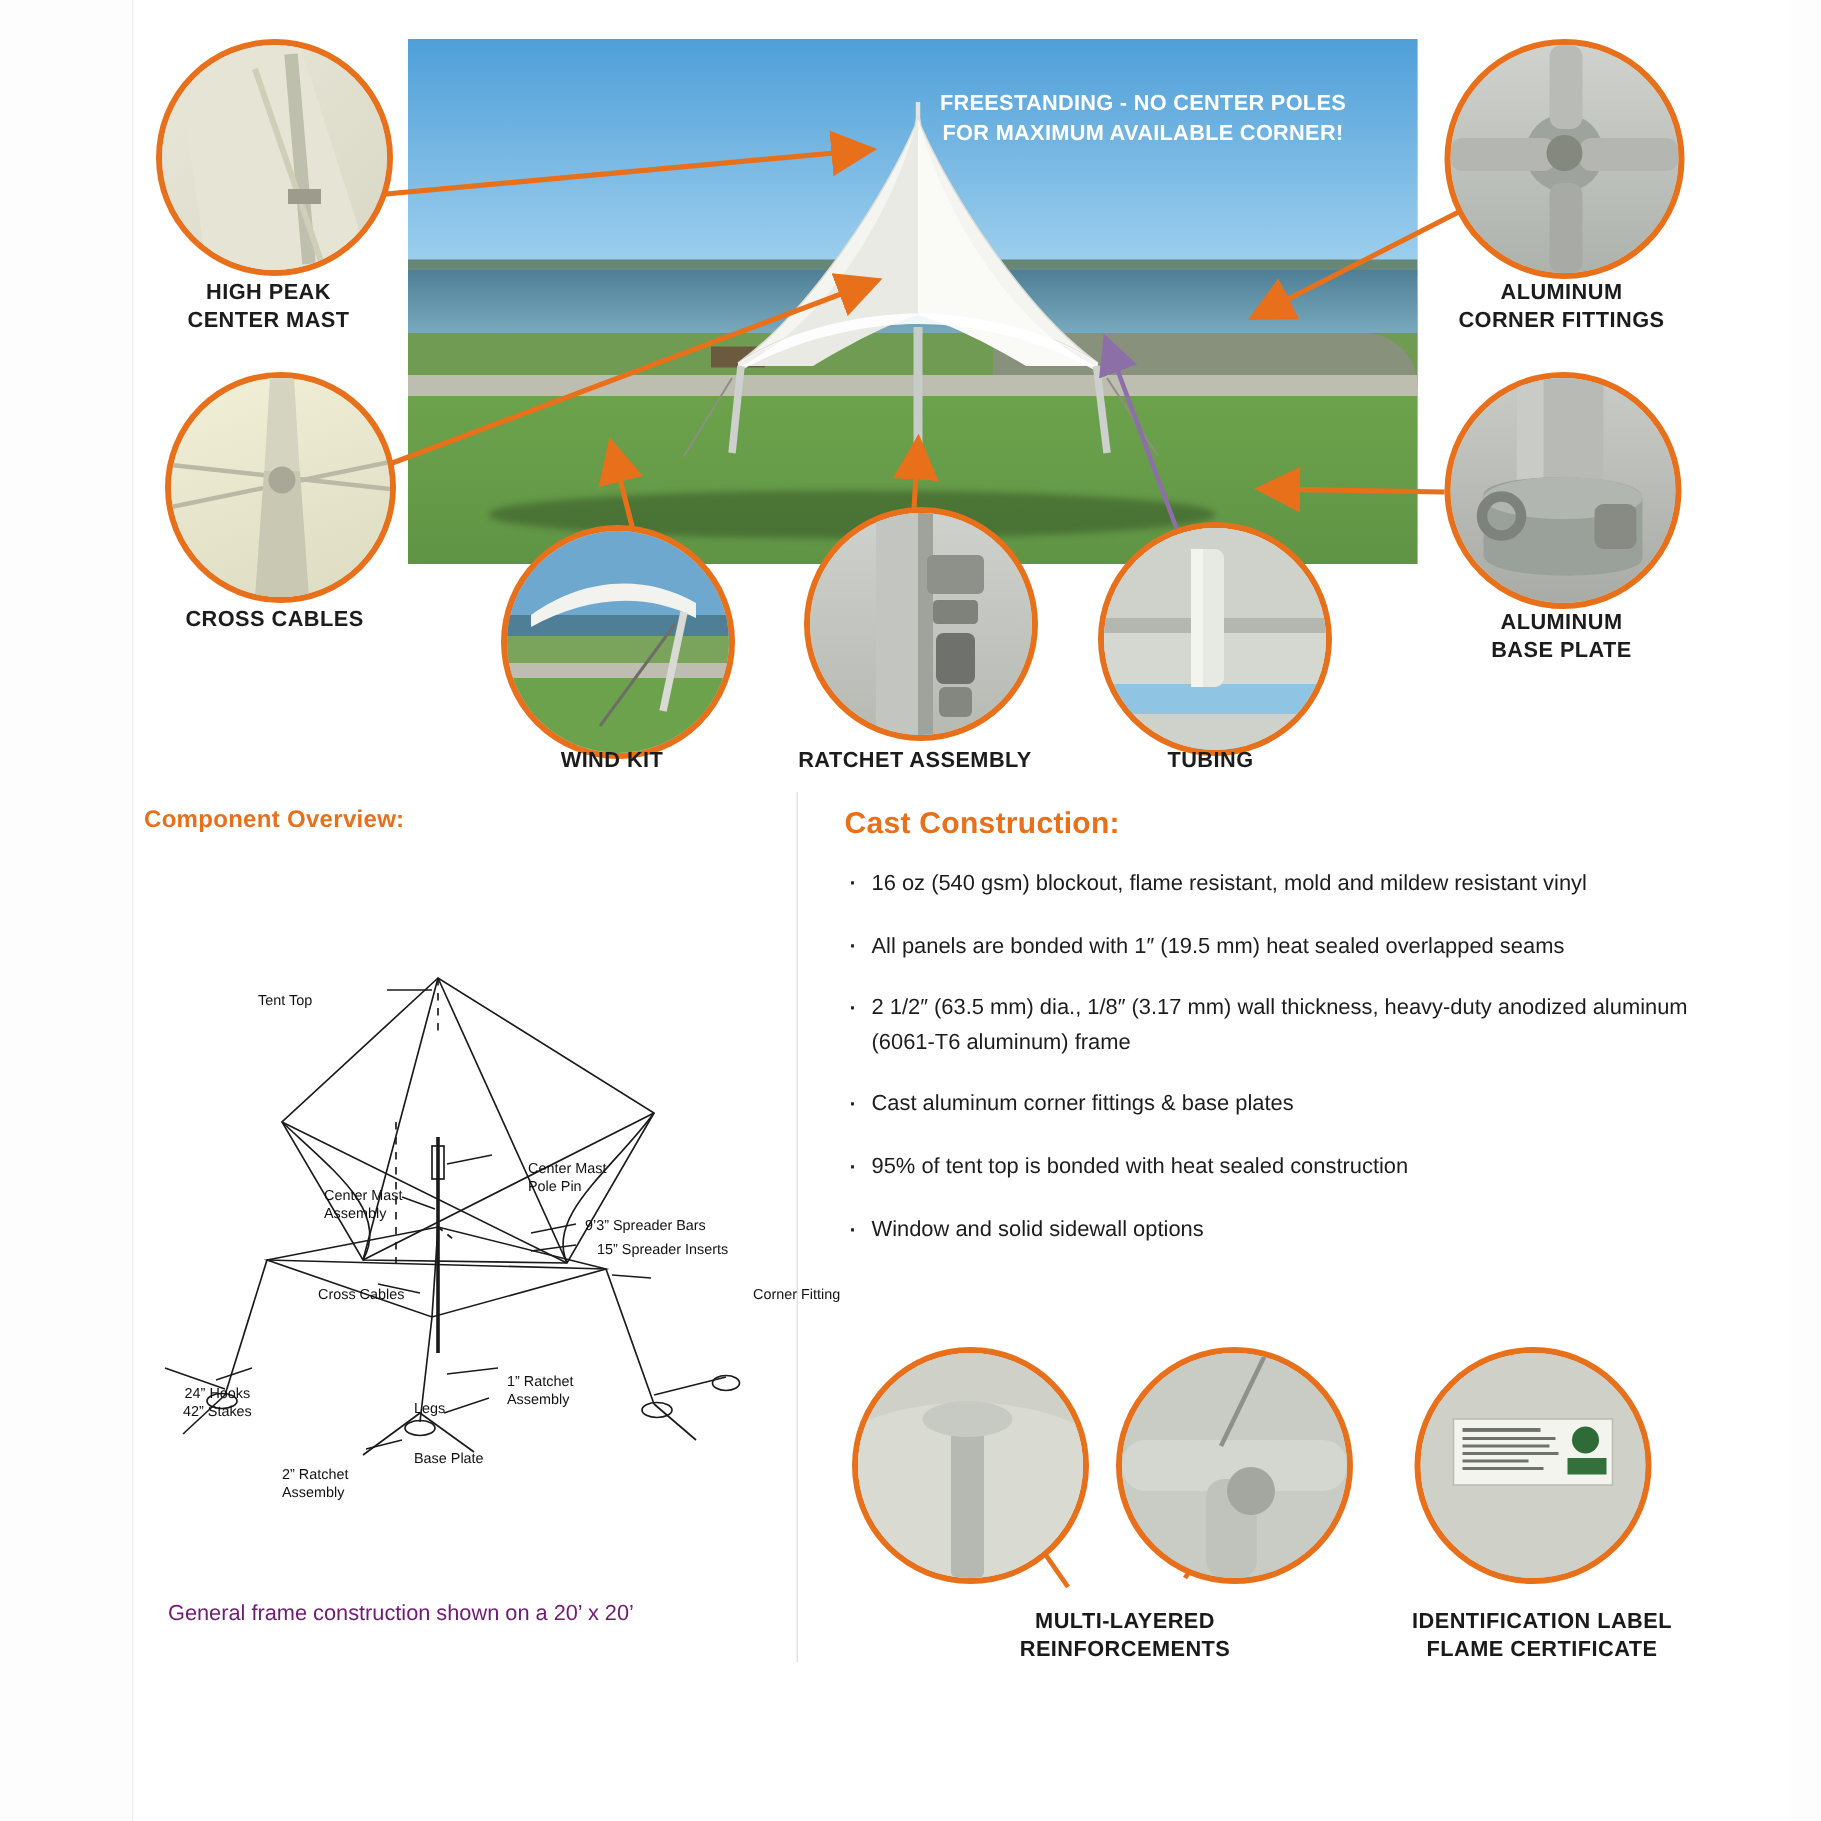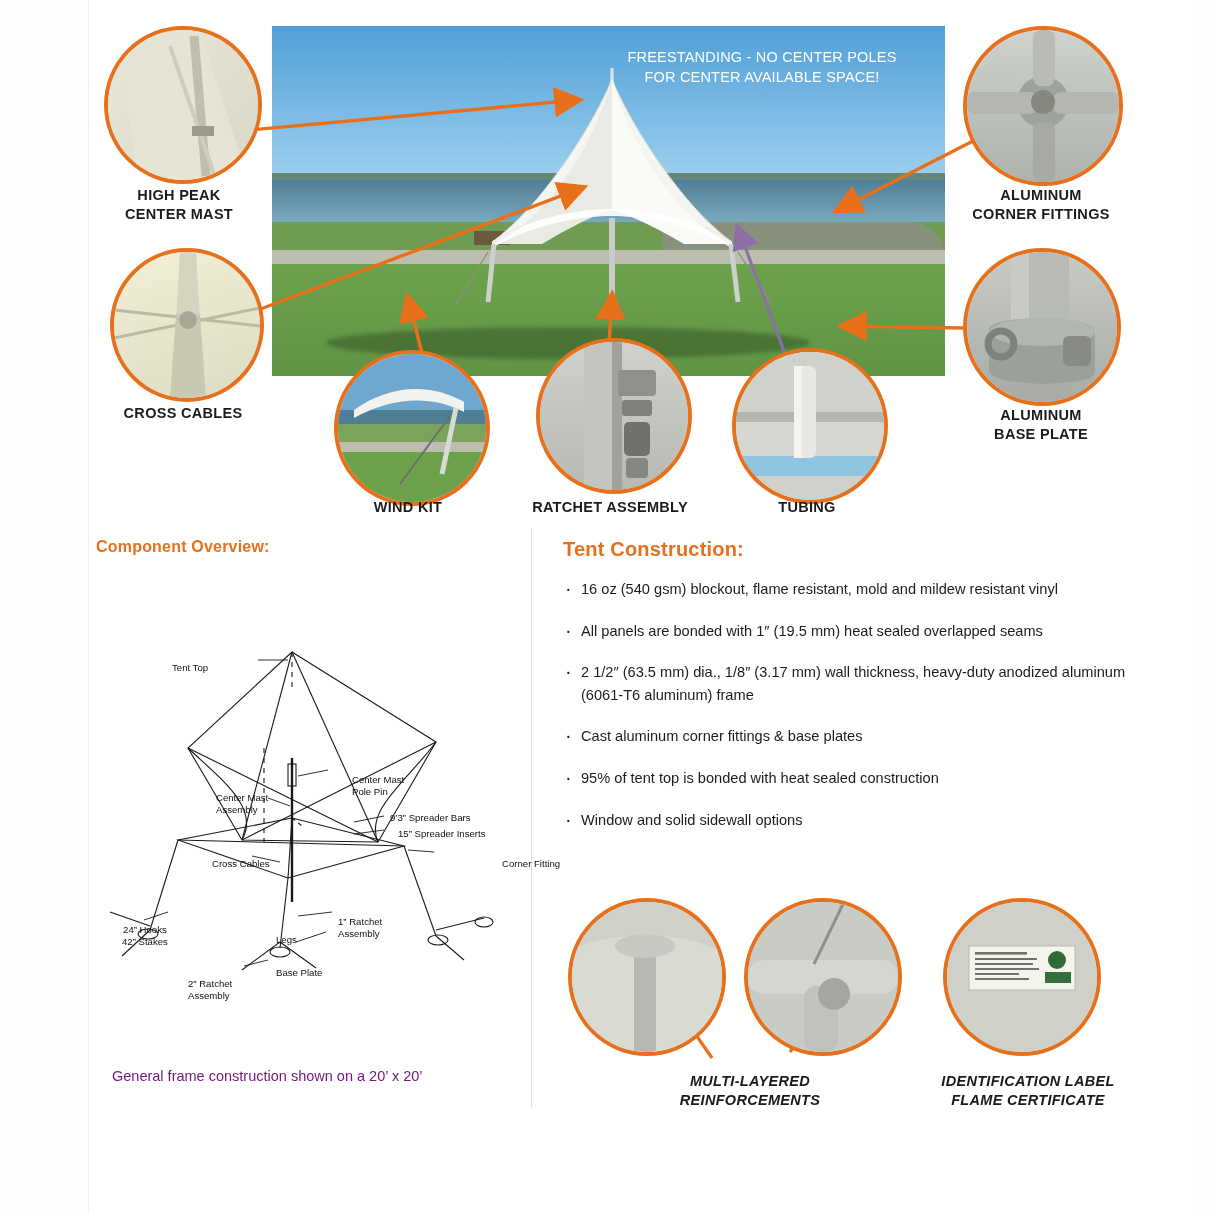--- a/index.html
+++ b/index.html
@@ -15,41 +15,41 @@
   .lake{position:absolute;left:0;top:44%;width:100%;height:12%;background:linear-gradient(#4f7f96,#78a9bd);}
   .farshore{position:absolute;left:0;top:42%;width:100%;height:3%;background:#5d7a63;opacity:.85;}
   .grass1{position:absolute;left:0;top:56%;width:100%;height:9%;background:#6f9c52;}
   .path{position:absolute;left:0;top:64%;width:100%;height:4.5%;background:#bdbdb0;}
   .grass2{position:absolute;left:0;top:68%;width:100%;height:32%;background:linear-gradient(#6da24c,#5f9445);}
   .rocks{position:absolute;left:58%;top:56%;width:42%;height:10%;background:#8d8f86;opacity:.8;border-radius:6px 40px 0 0;}
   .bench{position:absolute;left:30%;top:58.5%;width:36px;height:14px;background:#6b5a3e;}
   .shadow{position:absolute;left:8%;top:86%;width:72%;height:9%;background:rgba(30,50,20,.35);border-radius:50%;filter:blur(2px);}
   .tent{position:absolute;left:150px;top:40px;width:380px;height:250px;}
   .tent svg{display:block;}
-  .photo-caption{position:absolute;right:18px;top:22px;width:330px;text-align:center;color:#ffffff;font-size:14.5px;line-height:1.35;letter-spacing:.2px;}
+  .photo-caption{position:absolute;right:18px;top:34px;width:330px;text-align:center;color:#ffffff;font-size:14.5px;line-height:1.35;letter-spacing:.2px;font-weight:bold;}
 
   
   .bub{position:absolute;border-radius:50%;border:4px solid #e8701a;overflow:hidden;background:#cfd0c6;}
   .bub .fill{position:absolute;inset:0;}
   .lab{position:absolute;text-align:center;font-size:14.5px;font-weight:700;line-height:1.28;letter-spacing:.3px;color:#1c1c1c;}
 
   
   .divider{position:absolute;left:531px;top:528px;width:1px;height:580px;background:#e2e2e2;}
   .h-comp{position:absolute;left:96px;top:538px;font-size:16px;font-weight:700;color:#e8701a;letter-spacing:.2px;}
   .h-tent{position:absolute;left:563px;top:538px;font-size:20px;font-weight:700;color:#e8701a;letter-spacing:.2px;}
   .bullets{position:absolute;left:563px;top:578px;width:580px;}
   .bullets .b{position:relative;padding-left:18px;font-size:14.6px;line-height:1.55;margin-bottom:19px;color:#1c1c1c;}
   .bullets .b:before{content:"\00B7";position:absolute;left:2px;top:-2px;font-size:20px;line-height:1.2;color:#1c1c1c;}
 
   
   .frame-drawing{position:absolute;left:92px;top:630px;width:440px;height:380px;}
   .frame-caption{position:absolute;left:112px;top:1068px;width:400px;font-size:14.5px;color:#701a75;}
   .dlab{position:absolute;font-size:9.6px;color:#111;line-height:1.25;}
 
-  .small-cap{position:absolute;text-align:center;font-size:14.5px;font-weight:700;line-height:1.3;letter-spacing:.3px;font-style:italic;}
+  .small-cap{position:absolute;text-align:center;font-size:14.5px;font-weight:700;line-height:1.3;letter-spacing:.3px;}
 </style>
 </head>
 <body>
 
 <div class="page">
 
   <div class="sidebar-left"></div>
   <div class="sidebar-right"></div>
 
   <div class="photo">
@@ -78,21 +78,21 @@
 
         <line x1="66" y1="186" x2="34" y2="238" stroke="#8d8f86" stroke-width="1.3"></line>
         <line x1="316" y1="186" x2="350" y2="238" stroke="#8d8f86" stroke-width="1.3"></line>
 
         <line x1="190" y1="2" x2="190" y2="14" stroke="#e4e4de" stroke-width="3"></line>
       </svg>
     </div>
 
     <div class="photo-caption">
       <div>FREESTANDING - NO CENTER POLES</div>
-      <div>FOR CENTER AVAILABLE SPACE!</div>
+      <div>FOR MAXIMUM AVAILABLE CORNER!</div>
     </div>
   </div>
 
   <svg style="position:absolute;left:0;top:0;width:1214px;height:1214px;pointer-events:none">
     <defs>
       <marker id="ah" markerWidth="9" markerHeight="9" refX="7" refY="4.5" orient="auto">
         <path d="M0,0 L9,4.5 L0,9 z" fill="#e8701a"></path>
       </marker>
       <marker id="ahp" markerWidth="9" markerHeight="9" refX="7" refY="4.5" orient="auto">
         <path d="M0,0 L9,4.5 L0,9 z" fill="#8d6fa8"></path>
@@ -229,21 +229,21 @@
     </div>
   </div>
   <div class="lab" style="left:958px;top:406px;width:166px;">
     <div>ALUMINUM</div>
     <div>BASE PLATE</div>
   </div>
 
   <div class="divider"></div>
 
   <div class="h-comp">Component Overview:</div>
-  <div class="h-tent">Tent Construction:</div>
+  <div class="h-tent">Cast Construction:</div>
 
   <div class="bullets">
     <div class="b">16 oz (540 gsm) blockout, flame resistant, mold and mildew resistant vinyl</div>
     <div class="b">All panels are bonded with 1″ (19.5 mm) heat sealed overlapped seams</div>
     <div class="b">2 1/2″ (63.5 mm) dia., 1/8″ (3.17 mm) wall thickness, heavy-duty anodized aluminum (6061-T6 aluminum) frame</div>
     <div class="b">Cast aluminum corner fittings &amp; base plates</div>
     <div class="b">95% of tent top is bonded with heat sealed construction</div>
     <div class="b">Window and solid sidewall options</div>
   </div>
 

